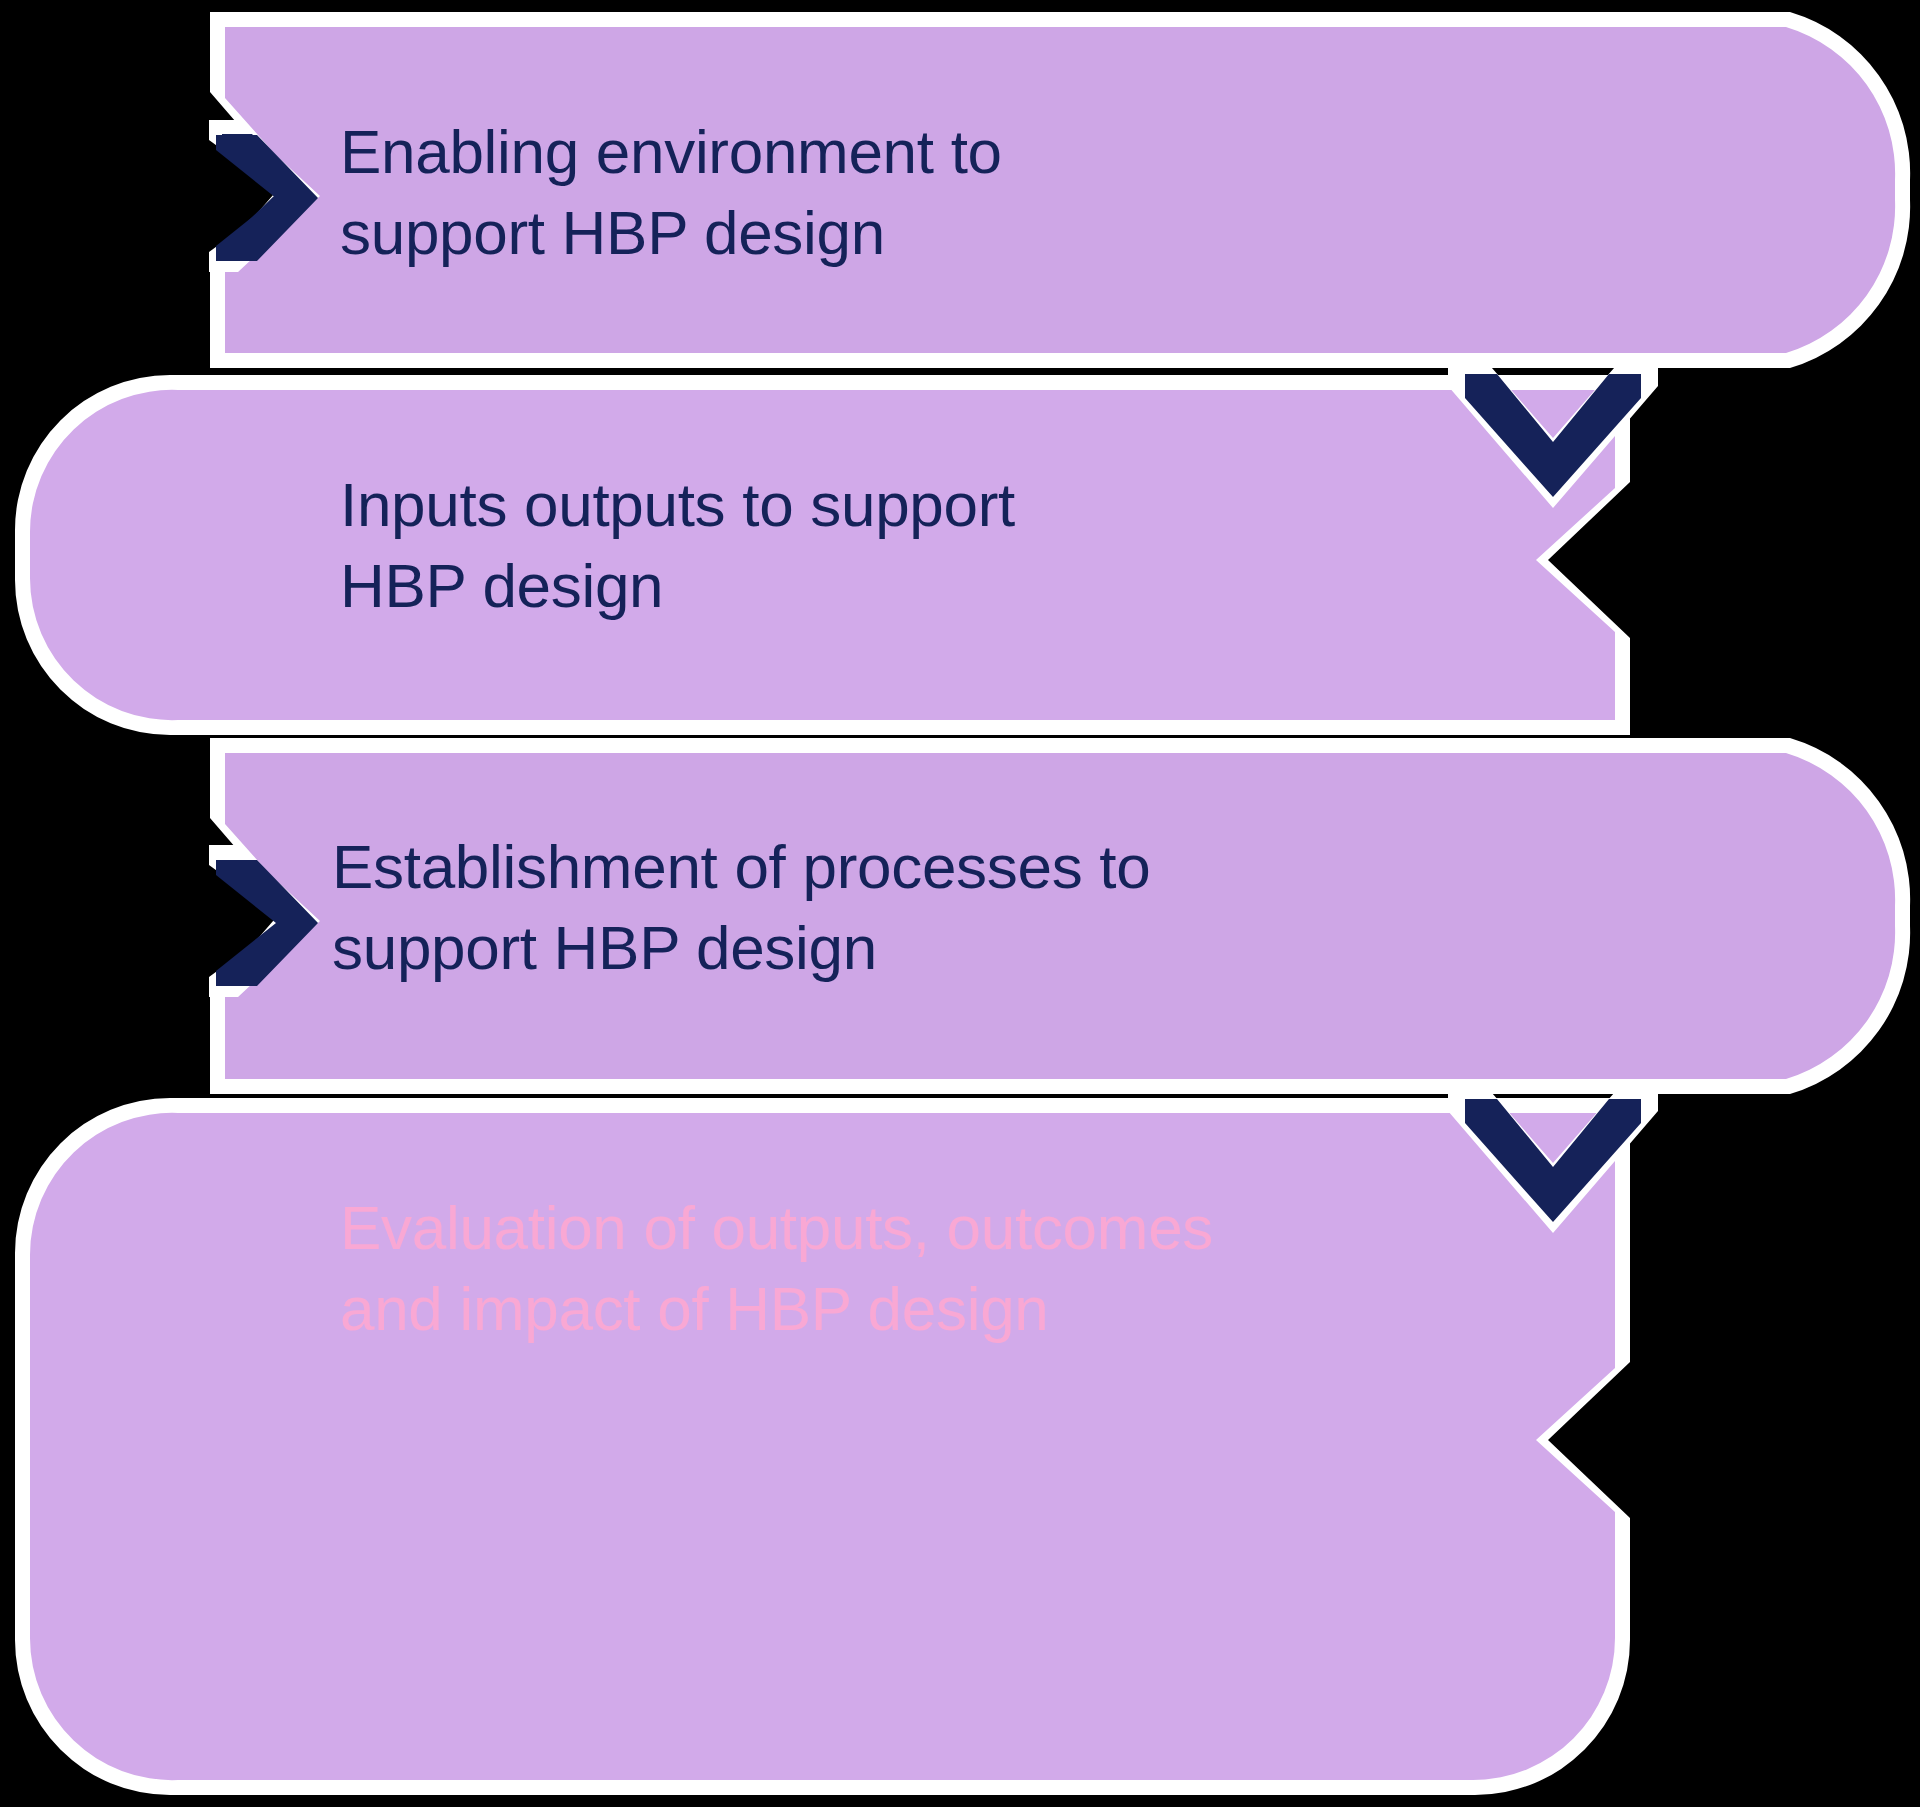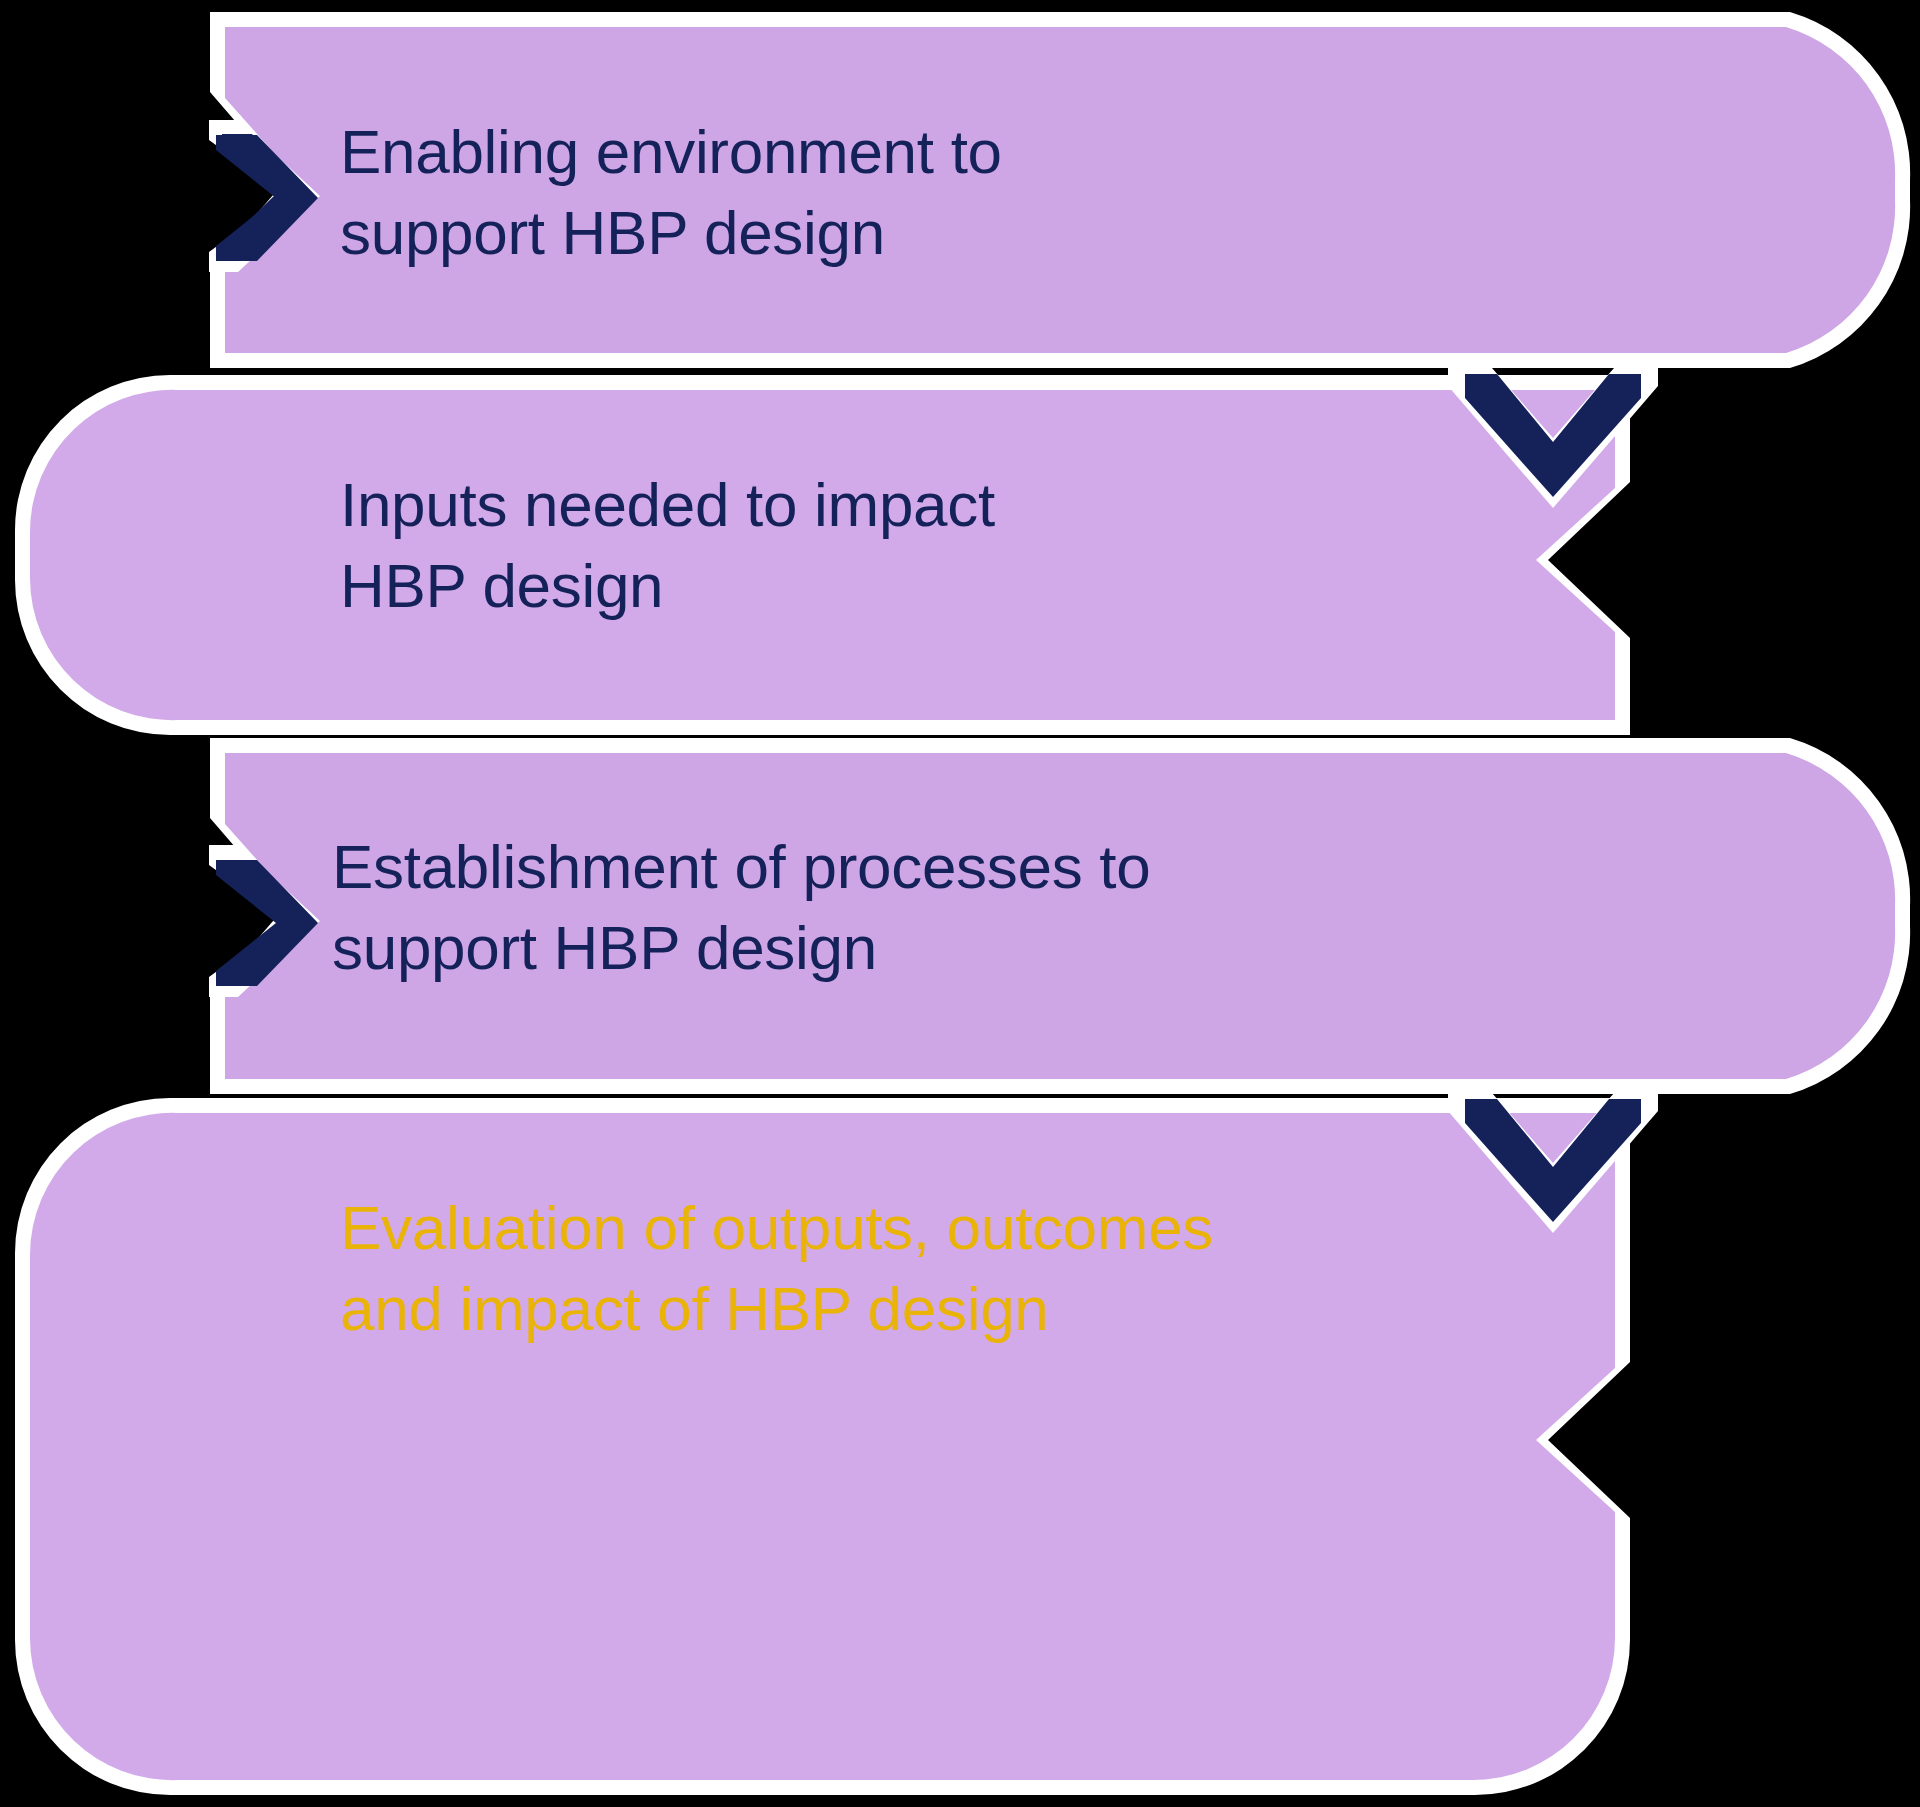--- a/index.html
+++ b/index.html
@@ -234,22 +234,22 @@
                L 1553 1222
                L 1465 1123
                Z"></path>
     </g>
 
   </svg>
 
   <div class="step-label" id="label-1" style="color: rgb(21, 34, 89);">Enabling environment to
 support HBP design</div>
 
-  <div class="step-label" id="label-2" style="color: rgb(21, 34, 89);">Inputs needed to impact
+  <div class="step-label" id="label-2" style="color: rgb(21, 34, 89);">Inputs outputs to support
 HBP design</div>
 
   <div class="step-label" id="label-3" style="color: rgb(21, 34, 89);">Establishment of processes to
 support HBP design</div>
 
-  <div class="step-label" id="label-4" style="color: #eab308;">Evaluation of outputs, outcomes
+  <div class="step-label" id="label-4" style="color: #f9a8d4;">Evaluation of outputs, outcomes
 and impact of HBP design</div>
 
 </div>
 
 </body></html>

